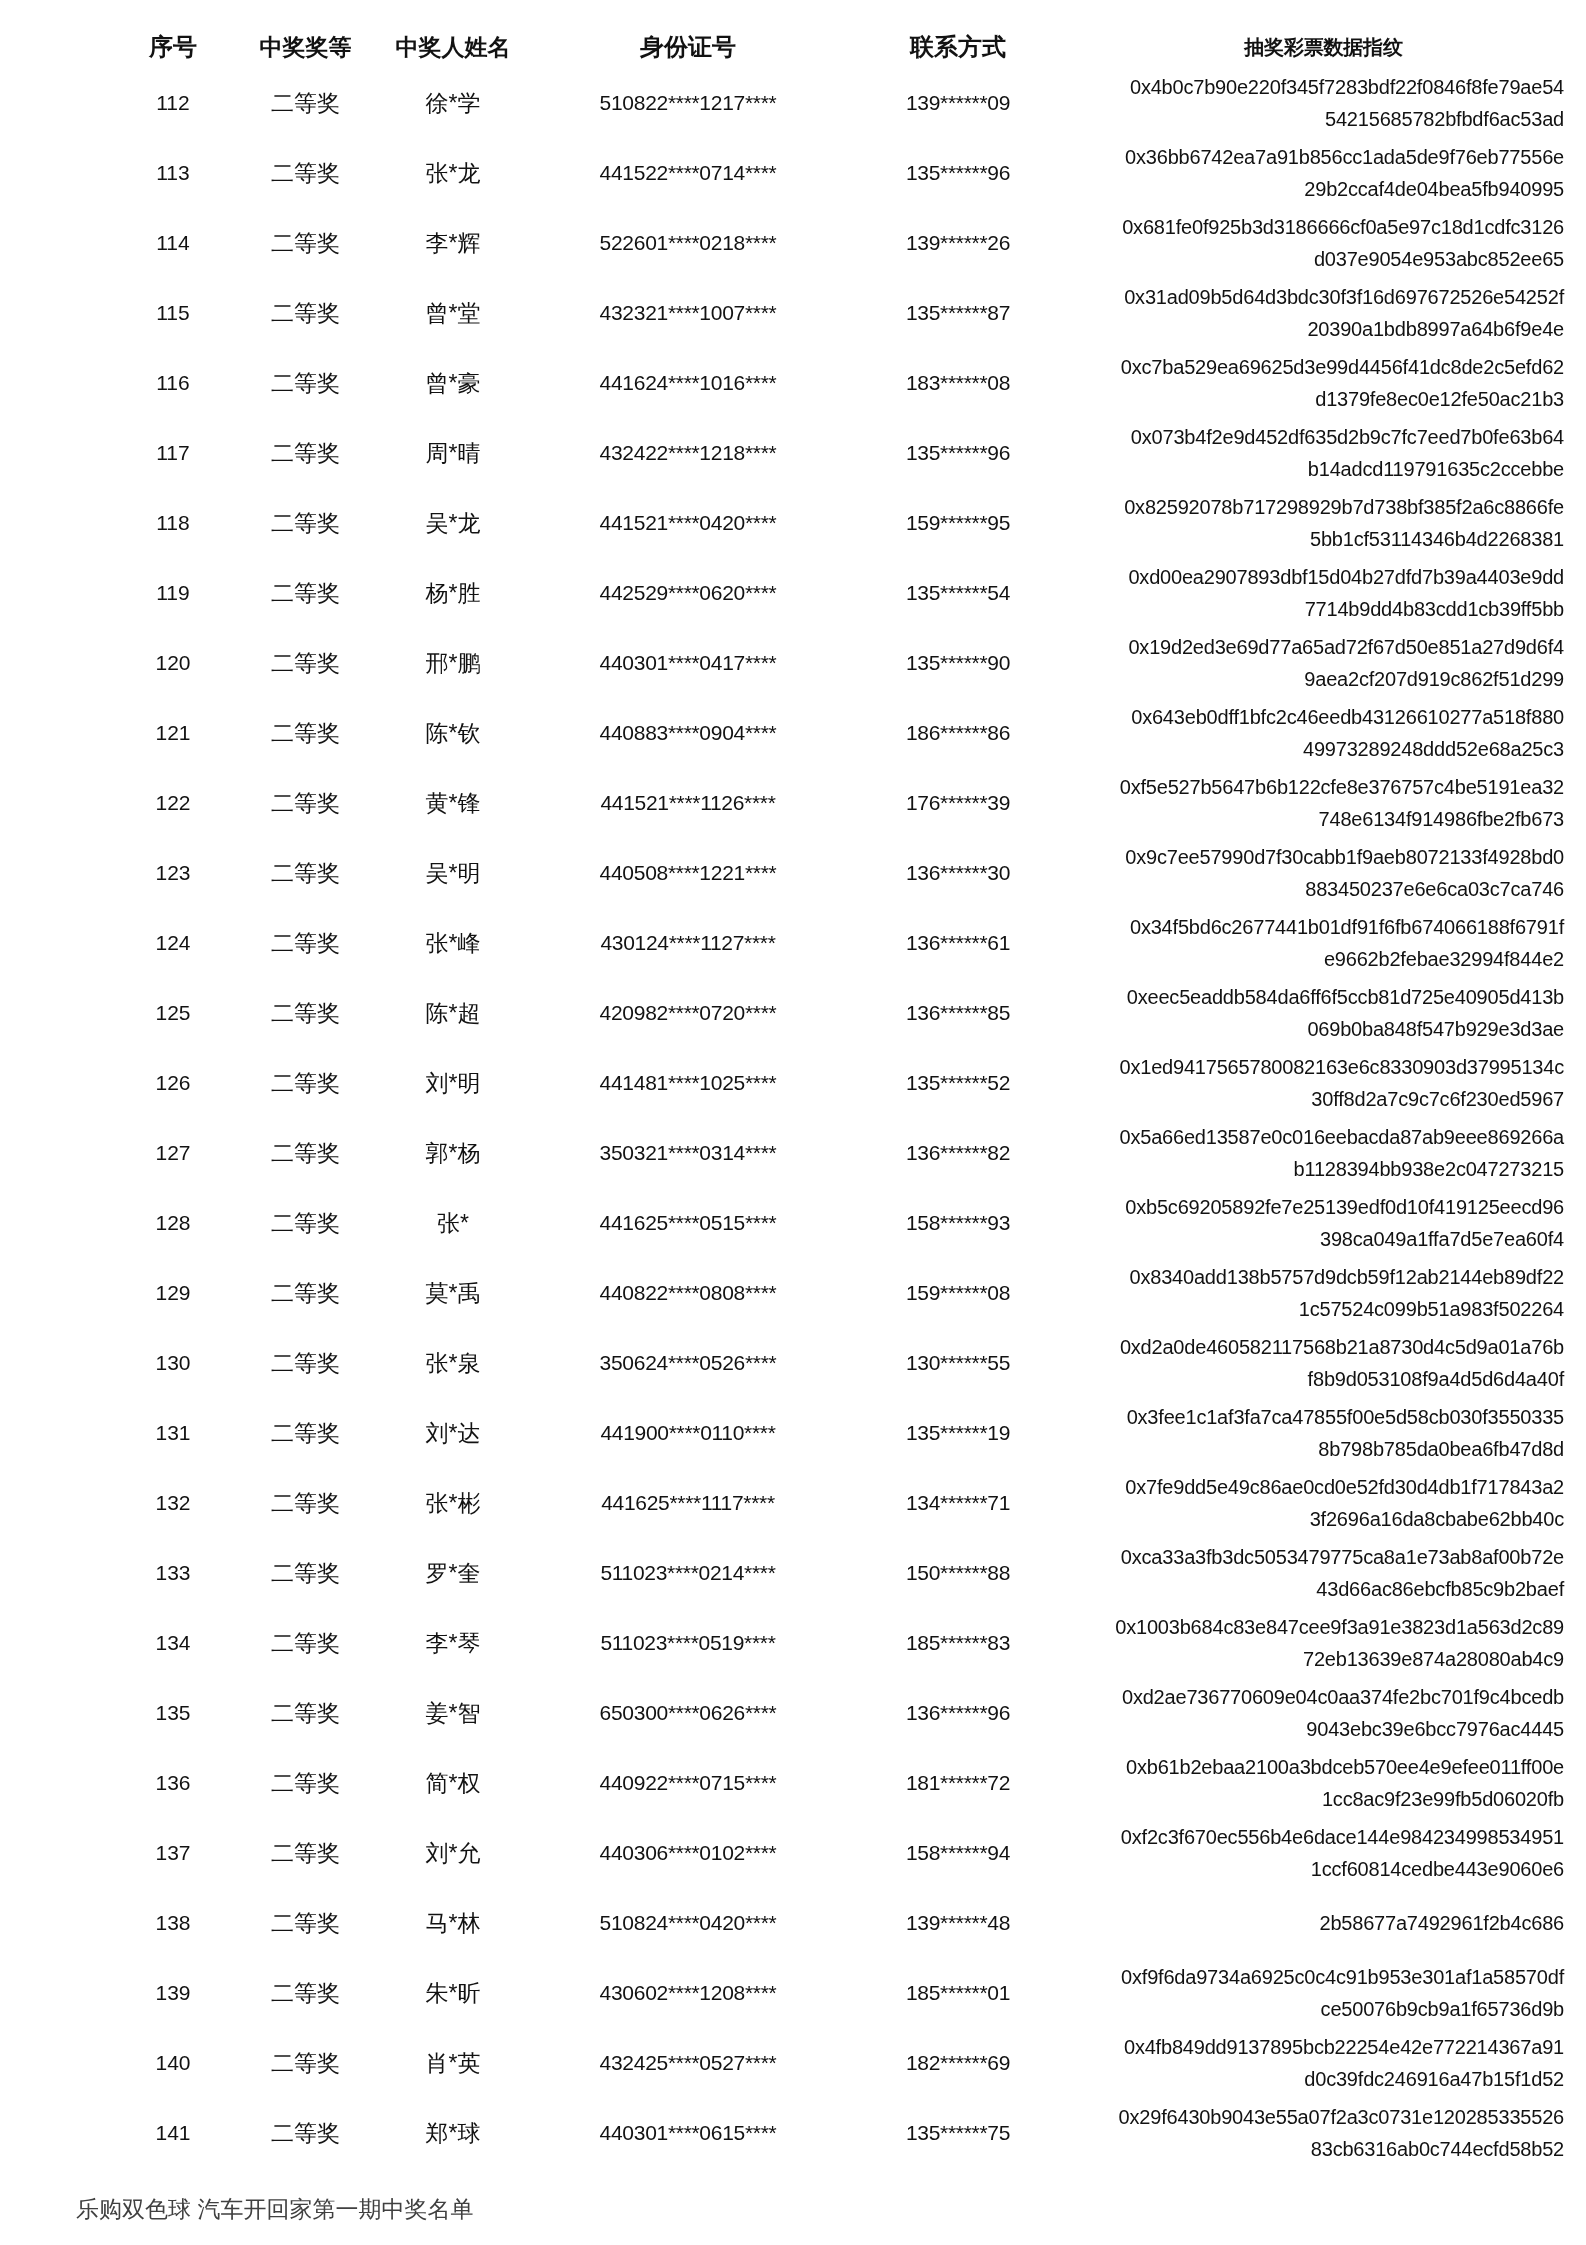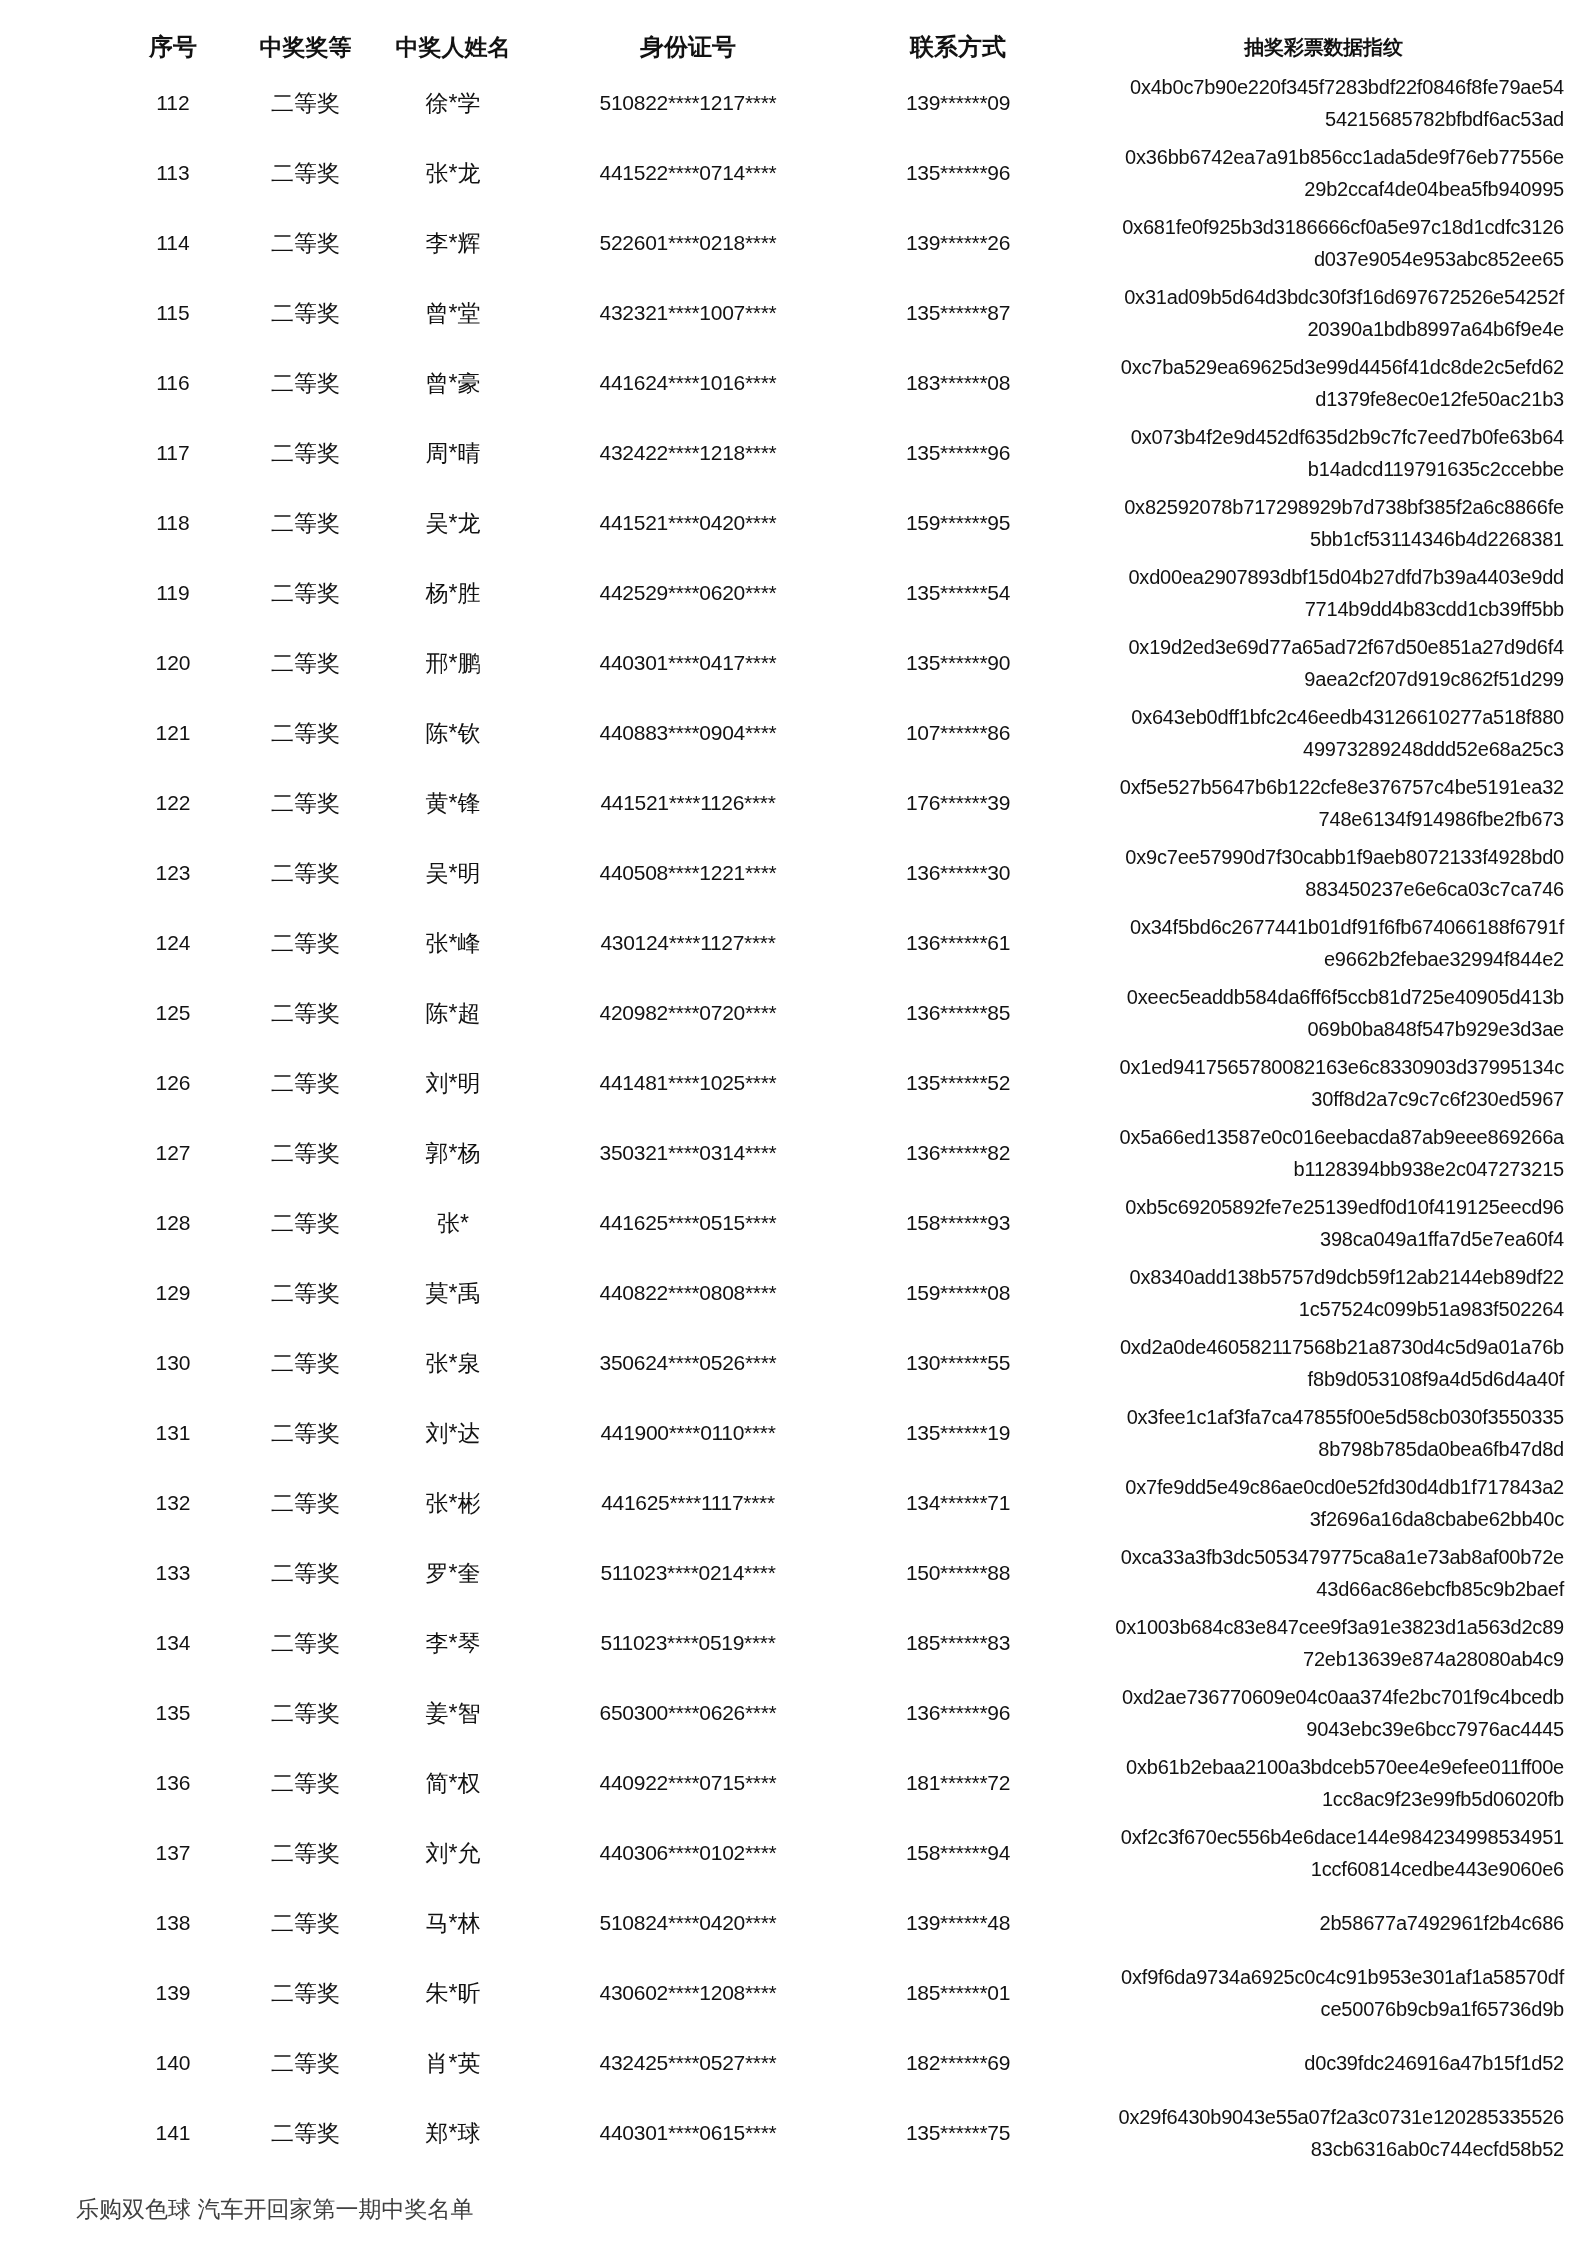--- a/index.html
+++ b/index.html
@@ -178,21 +178,21 @@
       <div class="hash-line">0x19d2ed3e69d77a65ad72f67d50e851a27d9d6f4</div>
       <div class="hash-line">9aea2cf207d919c862f51d299</div>
     </div>
   </div>
 
   <div class="row data-row">
     <div class="cell c-no">121</div>
     <div class="cell c-tier">二等奖</div>
     <div class="cell c-name">陈*钦</div>
     <div class="cell c-id">440883****0904****</div>
-    <div class="cell c-phone">107******86</div>
+    <div class="cell c-phone">186******86</div>
     <div class="cell c-hash">
       <div class="hash-line">0x643eb0dff1bfc2c46eedb43126610277a518f880</div>
       <div class="hash-line">49973289248ddd52e68a25c3</div>
     </div>
   </div>
 
   <div class="row data-row">
     <div class="cell c-no">122</div>
     <div class="cell c-tier">二等奖</div>
     <div class="cell c-name">黄*锋</div>
@@ -407,20 +407,21 @@
     </div>
   </div>
 
   <div class="row data-row">
     <div class="cell c-no">140</div>
     <div class="cell c-tier">二等奖</div>
     <div class="cell c-name">肖*英</div>
     <div class="cell c-id">432425****0527****</div>
     <div class="cell c-phone">182******69</div>
     <div class="cell c-hash">
+      <div class="hash-line">0x4fb849dd9137895bcb22254e42e772214367a91</div>
       <div class="hash-line">d0c39fdc246916a47b15f1d52</div>
     </div>
   </div>
 
   <div class="row data-row">
     <div class="cell c-no">141</div>
     <div class="cell c-tier">二等奖</div>
     <div class="cell c-name">郑*球</div>
     <div class="cell c-id">440301****0615****</div>
     <div class="cell c-phone">135******75</div>

